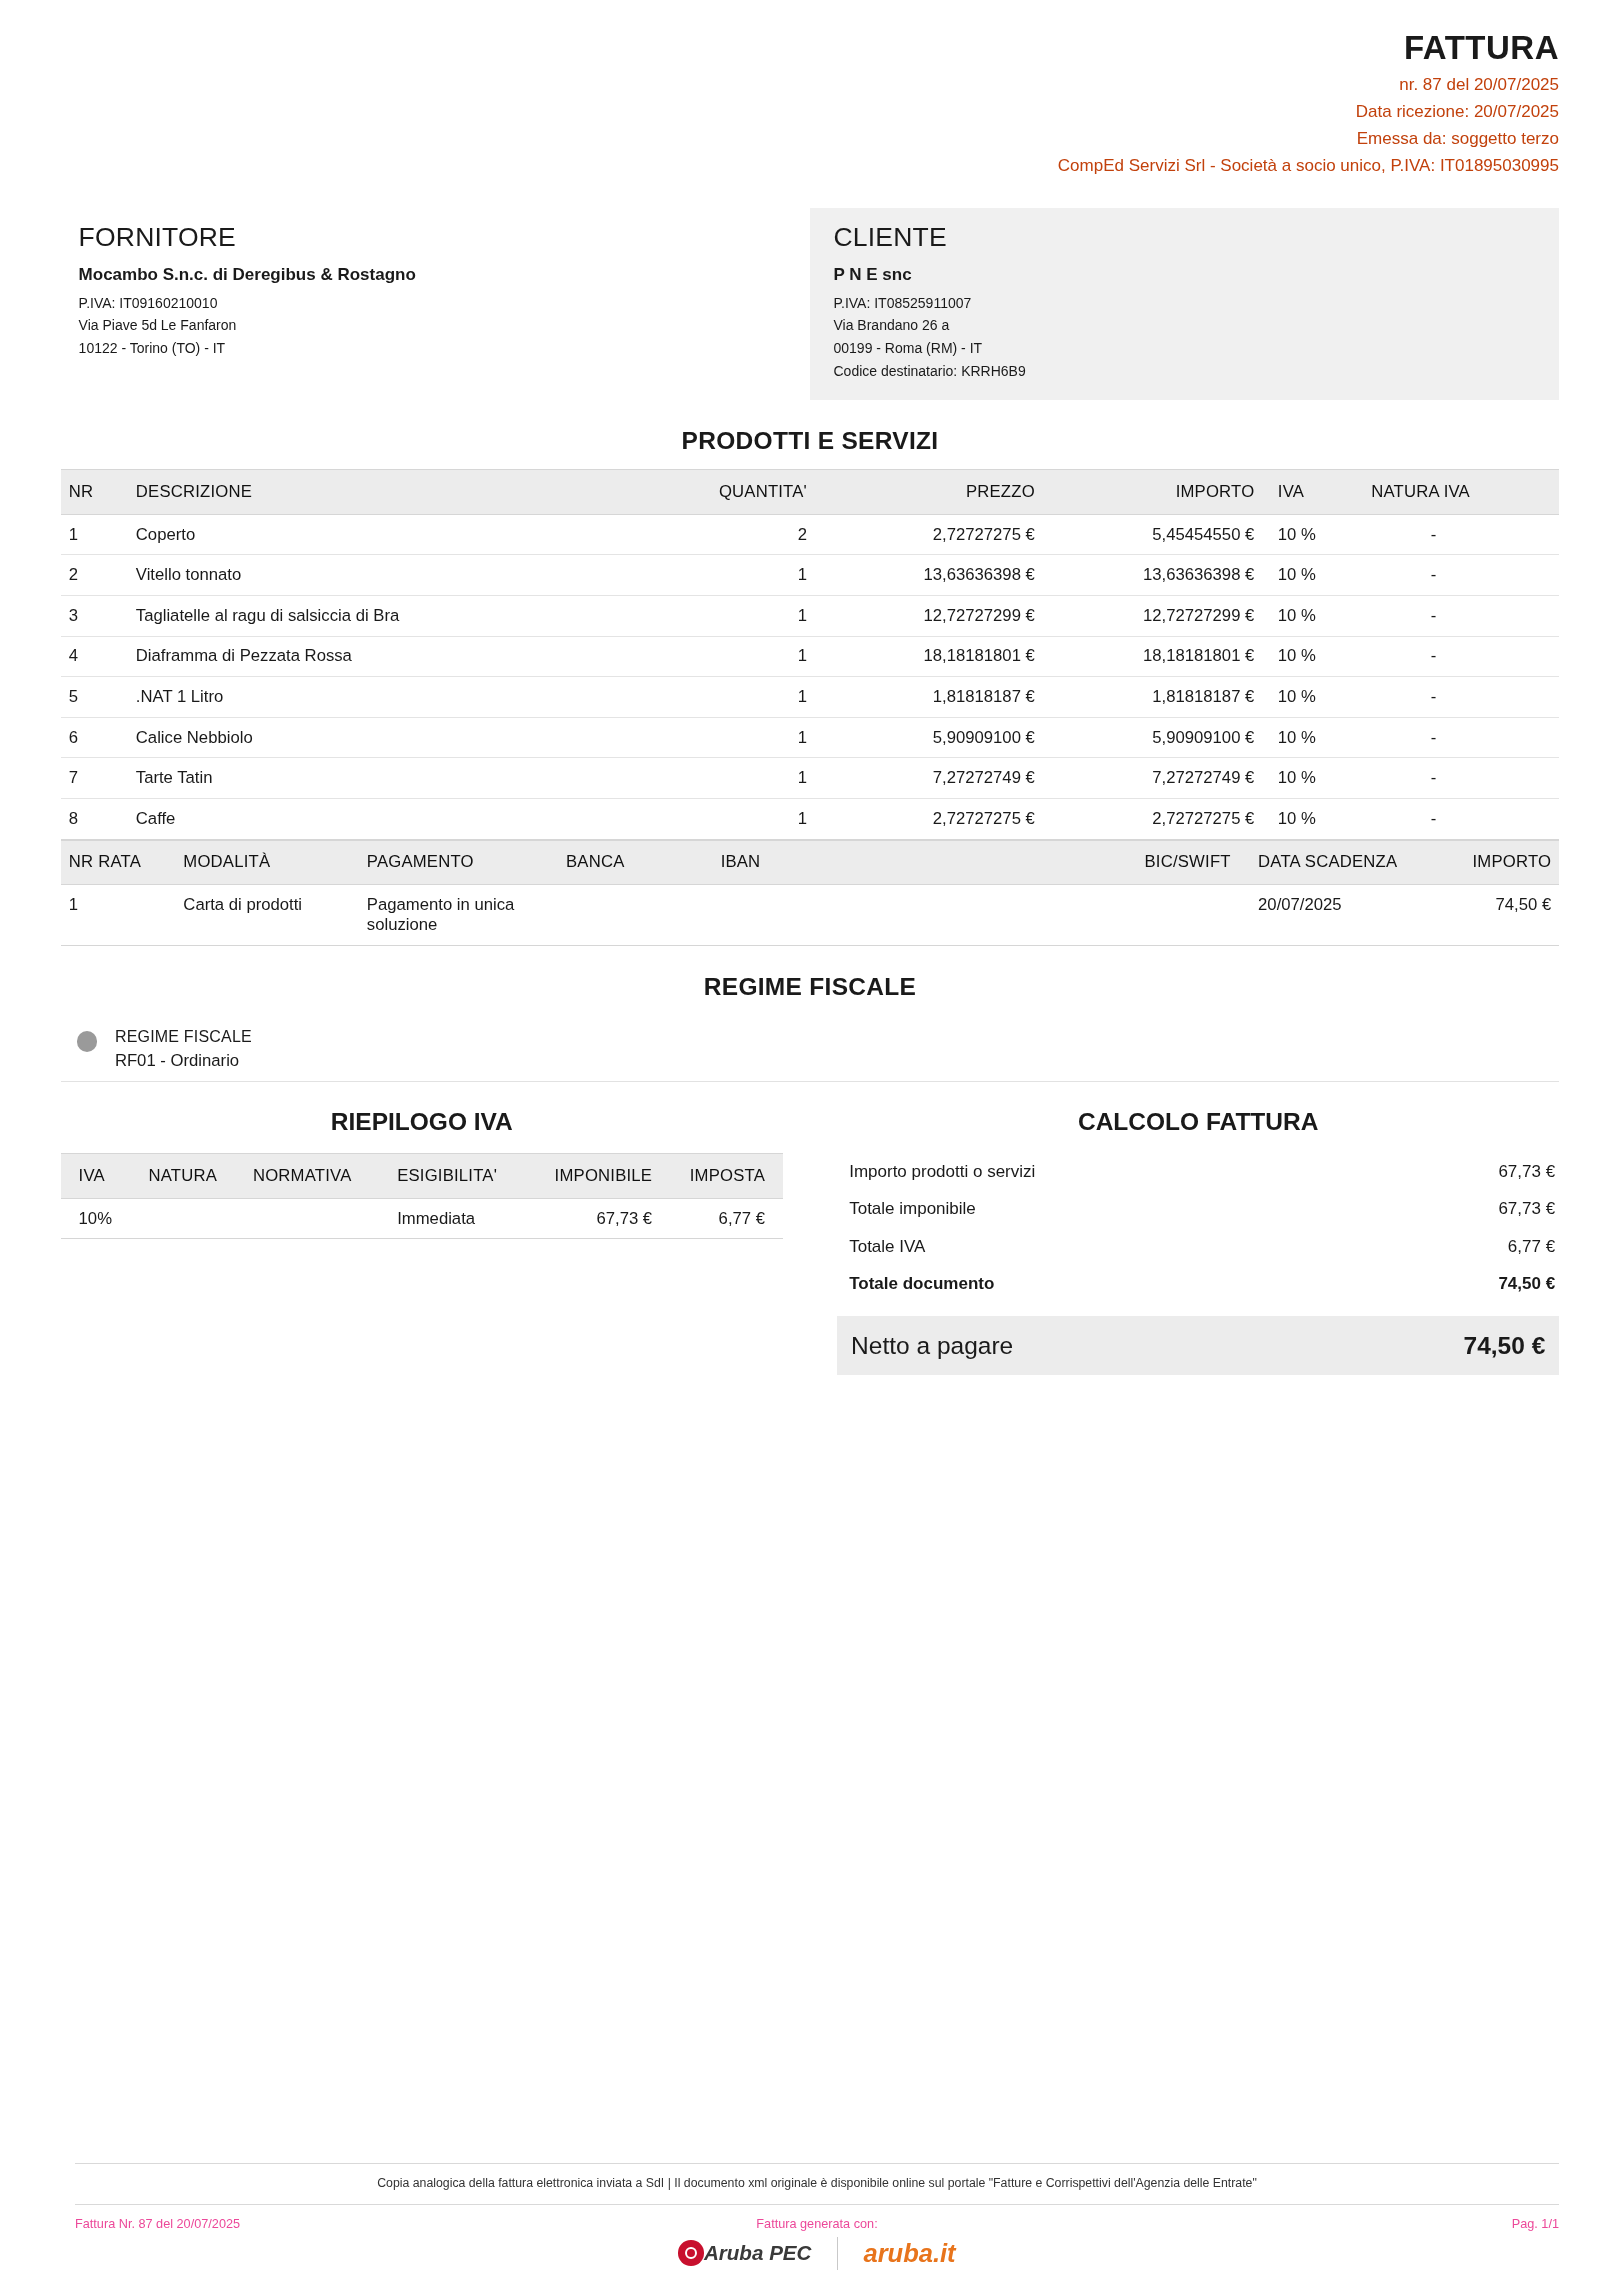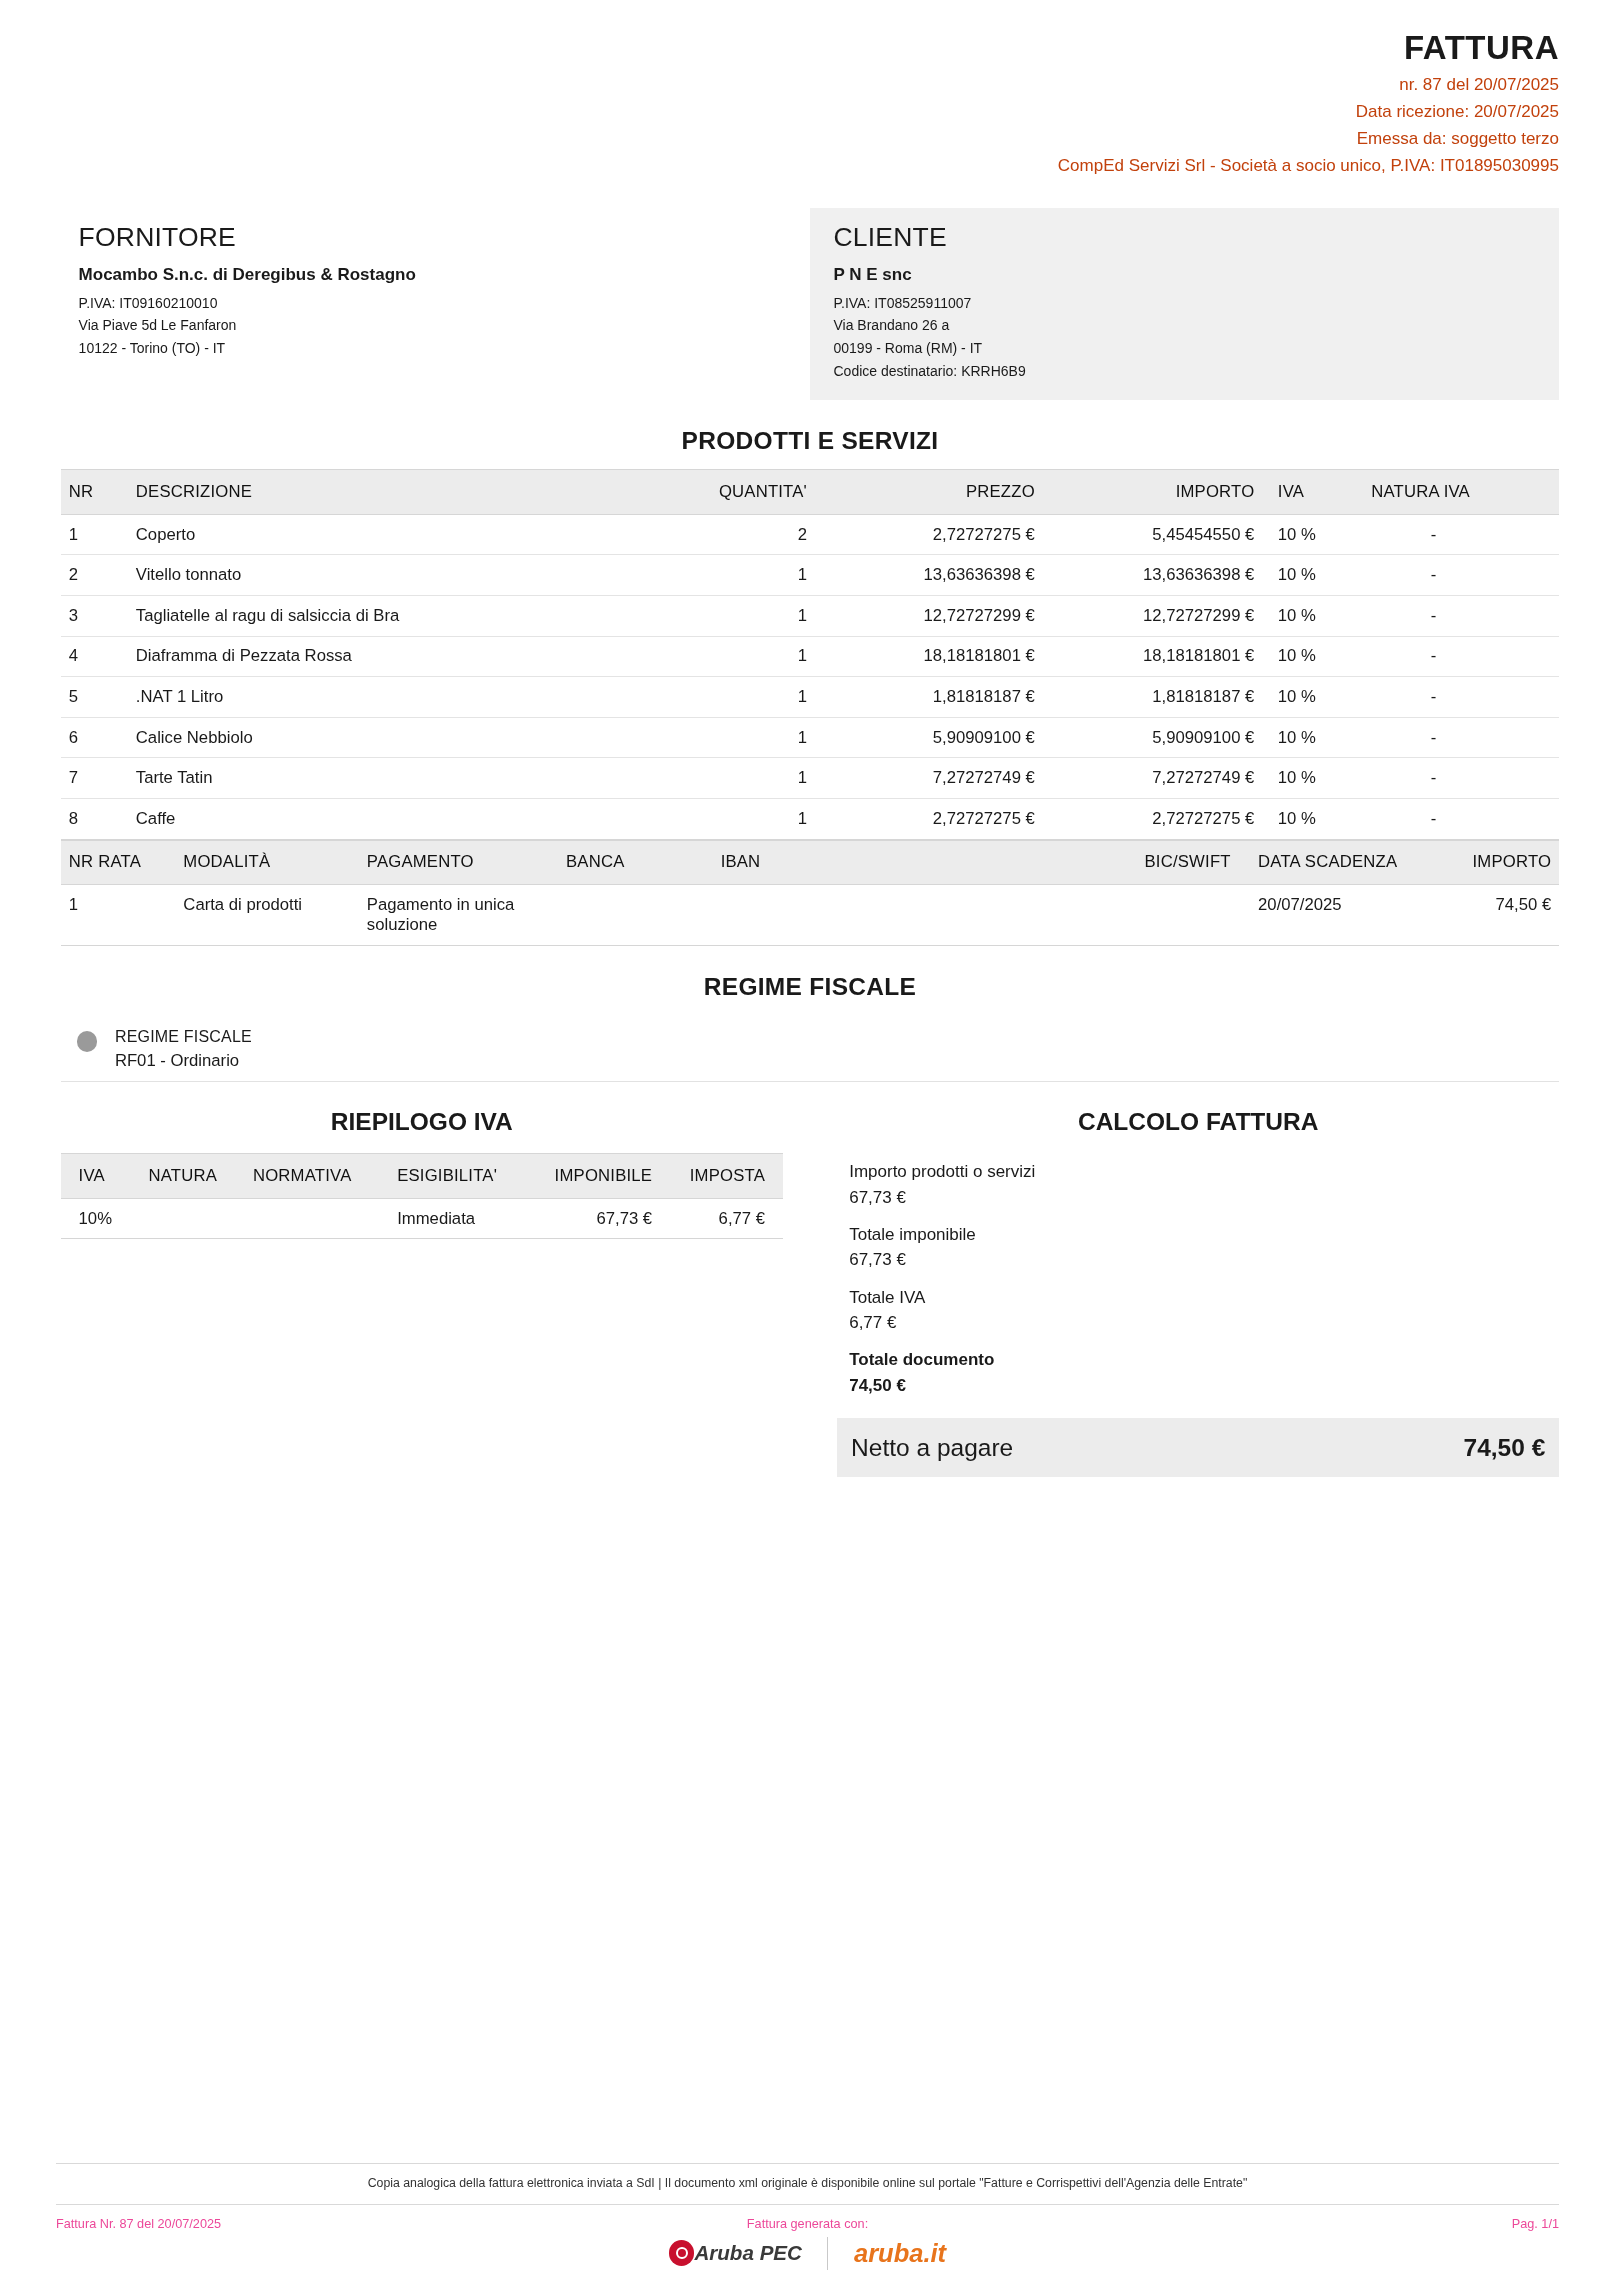--- a/index.html
+++ b/index.html
@@ -156,37 +156,36 @@
   .vat-table th.v-norm, .vat-table td.v-norm { width: 157px; }
   .vat-table th.v-esi, .vat-table td.v-esi { width: 147px; }
   .vat-table th.v-imponibile, .vat-table td.v-imponibile { text-align: right; width: 132px; }
   .vat-table th.v-imposta, .vat-table td.v-imposta { text-align: right; width: 118px; padding-right: 17.6px;}
   .totals .t-row {
     display: flex;
     justify-content: space-between;
     font-size: 17px;
     padding: 5.9px 3.9px 5.9px 11.8px;
     line-height: 1.5;
-    flex-direction: column;
   }
   .totals .t-row.bold { font-weight: bold; }
   .net-box {
     display: flex;
     justify-content: space-between;
     align-items: center;
     background: #ececec;
     margin-top: 13.7px;
     padding: 15.7px 13.7px 15.7px 13.7px;
   }
   .net-box .lab { font-size: 24.5px; }
   .net-box .val { font-size: 24.5px; font-weight: bold; }
   
   .footer {
     position: absolute;
-    left: 56px;
+    left: 75px;
     right: 61px;
     bottom: 23.5px;
   }
   .footer .disclaimer {
     text-align: center;
     font-size: 12.3px;
     color: #333;
     border-top: 1px solid #d9d9d9;
     padding-top: 11.8px;
   }

